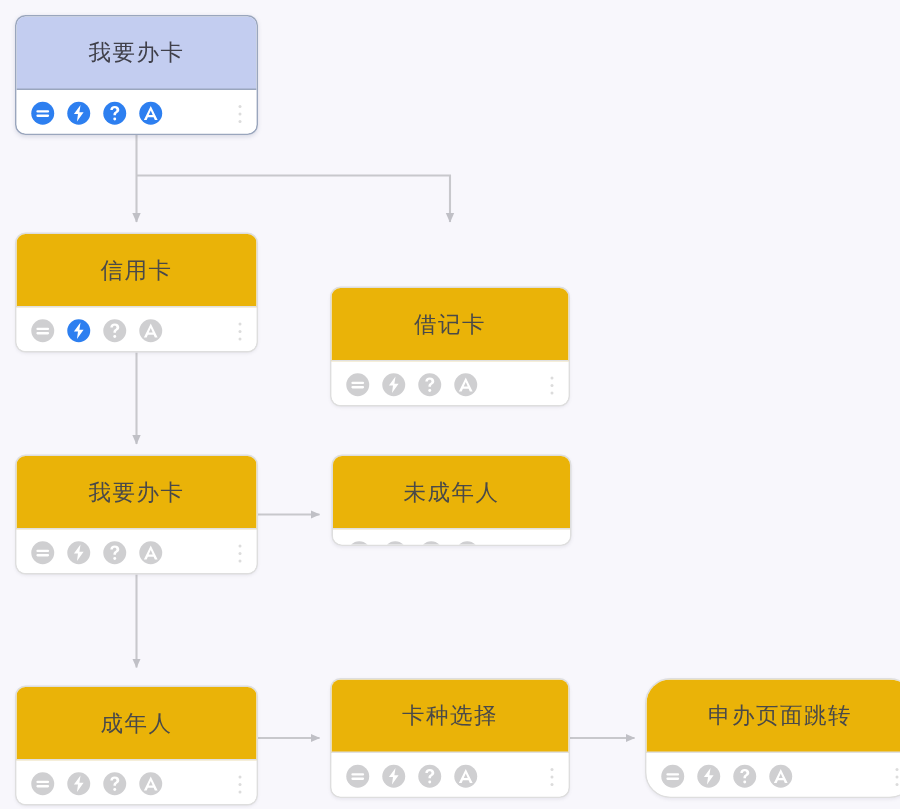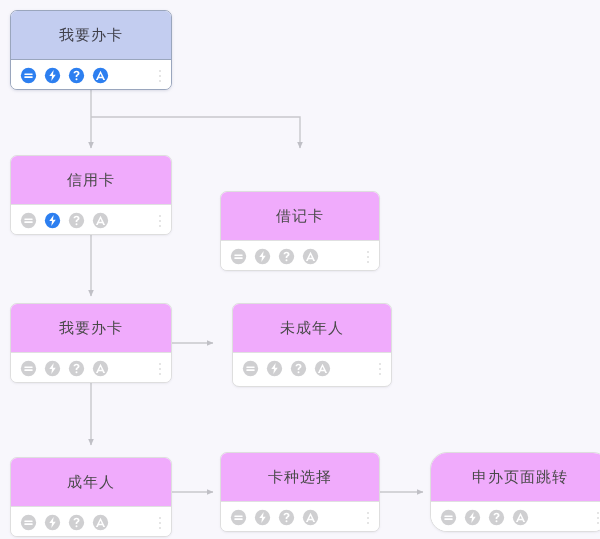--- a/index.html
+++ b/index.html
@@ -41,21 +41,21 @@
   .node.accent {
     border: 1px solid #9aa6bd;
     box-shadow: 0 1px 3px rgba(110,120,150,0.22);
   }
 
   .node-header {
     height: 48px;
     display: flex;
     align-items: center;
     justify-content: center;
-    background: #f0abfc;
+    background: #eab308;
     border-bottom: 1px solid #e0e0e1;
     color: #494949;
     font-size: 15px;
     letter-spacing: 1px;
     white-space: nowrap;
   }
   .node.accent .node-header {
     background: #c3cdf0;
     border-bottom: 1px solid #9aa6bd;
     color: #40404a;
@@ -264,21 +264,21 @@
               <path d="M10 4.3 L15.4 15.2 L13.2 15.2 L12.25 13.1 L7.75 13.1 L6.8 15.2 L4.6 15.2 Z M10 7.9 L8.45 11.4 L11.55 11.4 Z" fill="#ffffff"></path>
             </svg>
           </span>
           <span class="kebab">
             <i></i>
             <i></i>
             <i></i>
           </span>
         </div>
       </div>
-      <div class="node" style="left: 232px; top: 303px; width: 160px; height: 84px;">
+      <div class="node" style="left: 221px; top: 303px; width: 160px; height: 61px;">
         <div class="node-header">未成年人</div>
         <div class="node-footer">
           <span class="icon">
             <svg viewBox="0 0 20 20">
               <circle cx="10" cy="10" r="9" fill="#cfcfd1"></circle>
               <rect x="5" y="7.6" width="10" height="1.9" rx="0.9" fill="#ffffff"></rect>
               <rect x="5" y="11.0" width="10" height="1.9" rx="0.9" fill="#ffffff"></rect>
             </svg>
           </span>
           <span class="icon">

